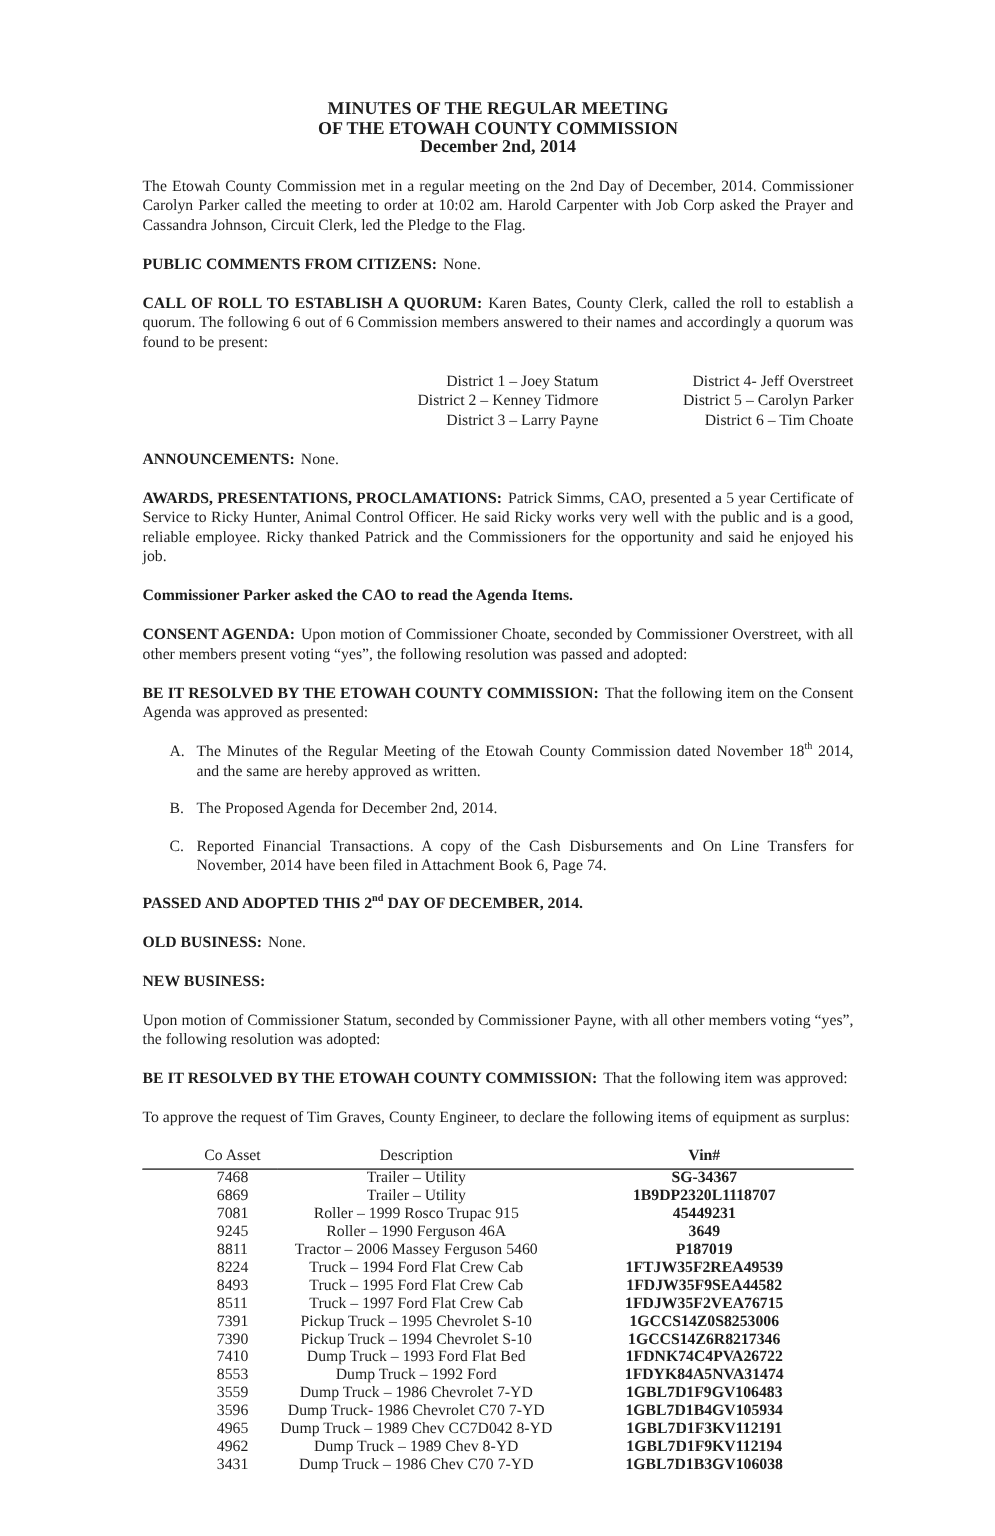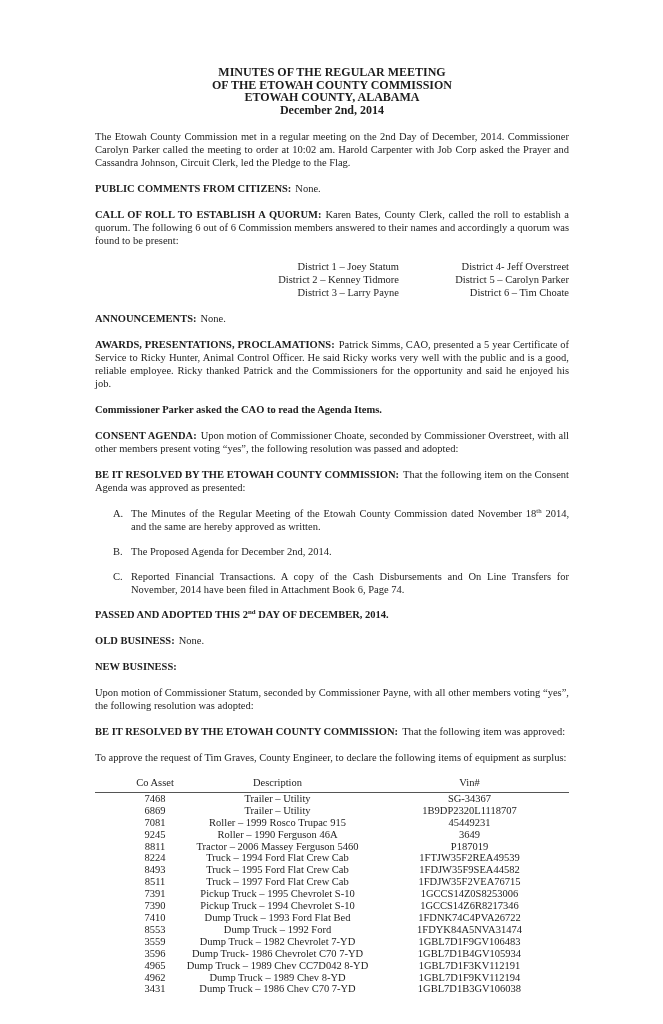--- a/index.html
+++ b/index.html
@@ -47,32 +47,31 @@
   table.surplus th, table.surplus td {
     padding: 0; margin: 0;
     font-weight: normal;
     text-align: center;
     vertical-align: top;
     white-space: nowrap;
   }
   table.surplus th { padding-bottom: 3px; border-bottom: 1.5px solid #555; }
   table.surplus .c-asset { width: 90px; padding-left: 30px; box-sizing: border-box; }
   table.surplus .c-desc  { width: 185px; }
-  table.surplus .c-vin   { width: auto; }
+  table.surplus .c-vin   { width: auto; font-weight: bold; }
 </style>
 </head>
 <body>
 
 <div class="page">
   <div class="content">
 
     <div class="title-block">
       <div>MINUTES OF THE REGULAR MEETING</div>
       <div>OF THE ETOWAH COUNTY COMMISSION</div>
-      <div>ETOWAH COUNTY, ALABAMA</div>
       <div>December 2nd, 2014</div>
     </div>
 
     <p class="par">
       <span>The Etowah County Commission met in a regular meeting on the 2nd Day of December, 2014. Commissioner Carolyn Parker called the meeting to order at 10:02 am.  Harold Carpenter with Job Corp asked the Prayer and Cassandra Johnson, Circuit Clerk, led the Pledge to the Flag.</span>
     </p>
 
     <p class="par">
       <span class="b">PUBLIC COMMENTS FROM CITIZENS:</span><span class="after-label">None.</span>
     </p>
@@ -218,21 +217,21 @@
             <td class="c-desc">Dump Truck – 1993 Ford Flat Bed</td>
             <td class="c-vin">1FDNK74C4PVA26722</td>
           </tr>
           <tr>
             <td class="c-asset">8553</td>
             <td class="c-desc">Dump Truck – 1992 Ford</td>
             <td class="c-vin">1FDYK84A5NVA31474</td>
           </tr>
           <tr>
             <td class="c-asset">3559</td>
-            <td class="c-desc">Dump Truck – 1982 Chevrolet 7-YD</td>
+            <td class="c-desc">Dump Truck – 1986 Chevrolet 7-YD</td>
             <td class="c-vin">1GBL7D1F9GV106483</td>
           </tr>
           <tr>
             <td class="c-asset">3596</td>
             <td class="c-desc">Dump Truck- 1986 Chevrolet C70 7-YD</td>
             <td class="c-vin">1GBL7D1B4GV105934</td>
           </tr>
           <tr>
             <td class="c-asset">4965</td>
             <td class="c-desc">Dump Truck – 1989 Chev CC7D042 8-YD</td>

